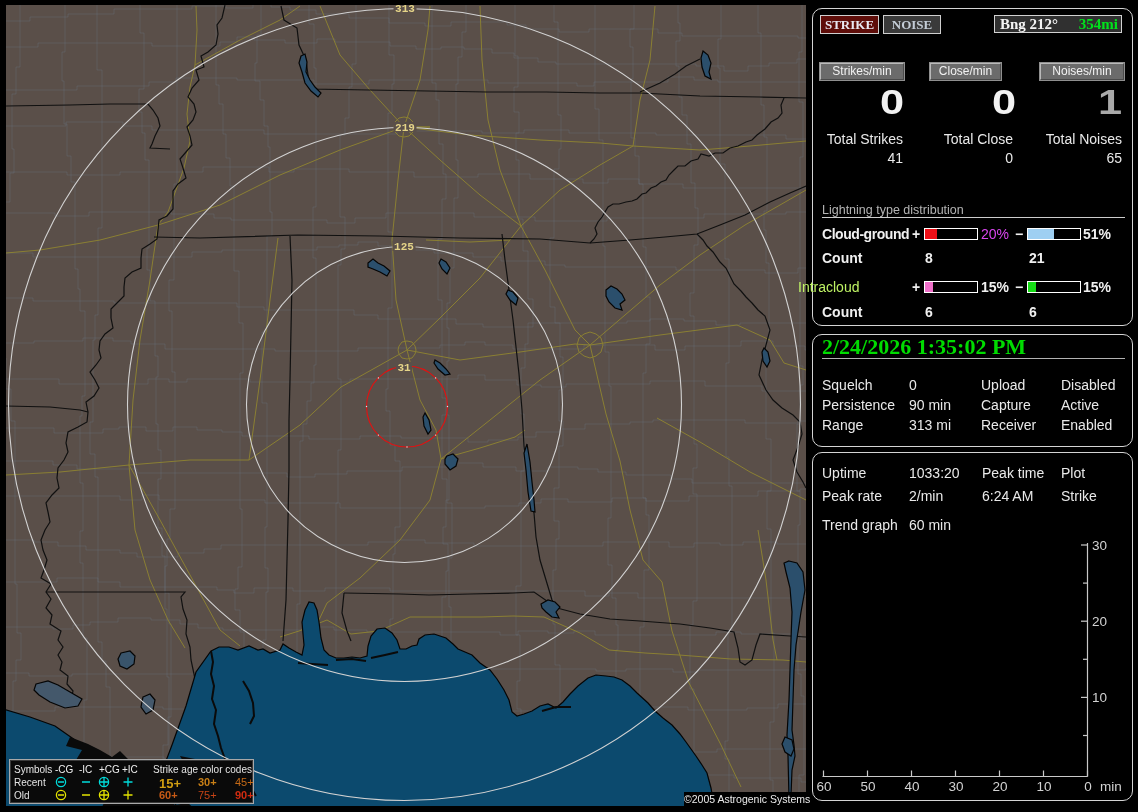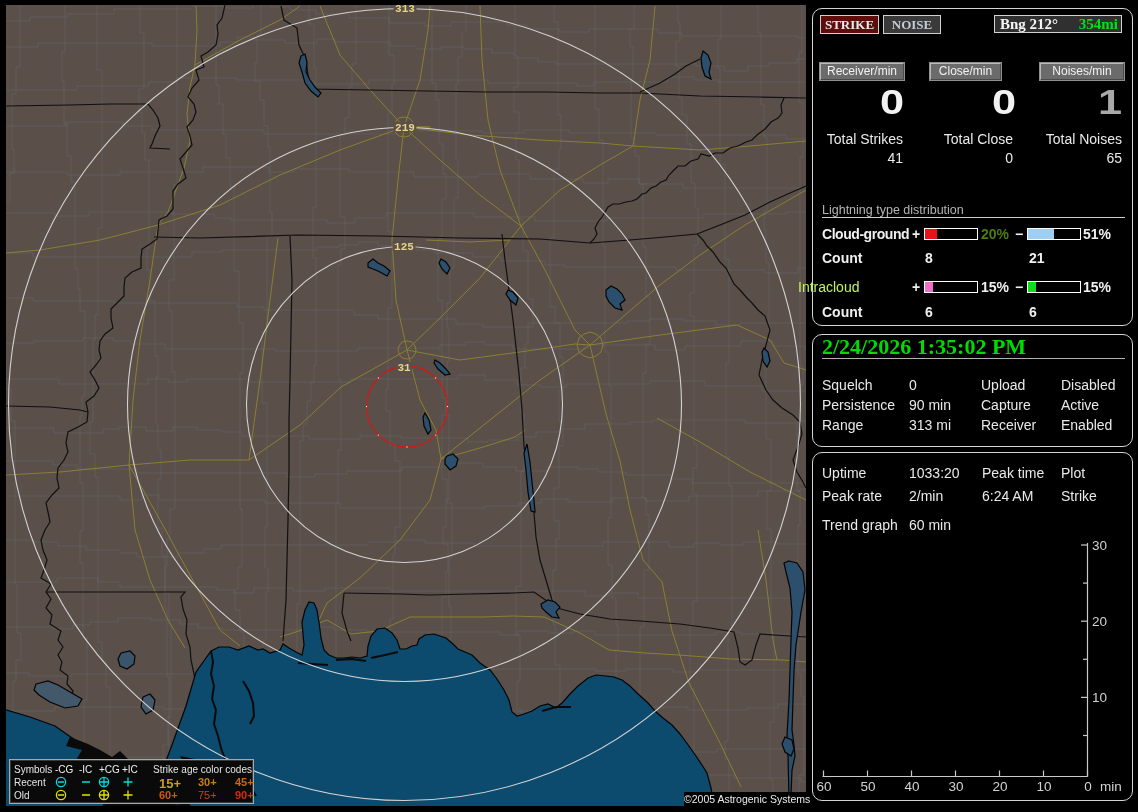--- a/index.html
+++ b/index.html
@@ -138,53 +138,53 @@
         <circle cx="52" cy="6" r="4.6"></circle>
       </g>
 <g stroke="#e4e400" fill="none" stroke-width="1.3">
         <circle cx="9" cy="19" r="4.6"></circle>
         <path d="M6 19h6M30 19h8M52 14.5v9M47.5 19h9M76 14.5v9M71.5 19h9"></path>
         <circle cx="52" cy="19" r="4.6"></circle>
       </g>
 </svg>
 <div class="ab" style="left:149px;top:16px;font-size:13px;font-weight:bold;color:#cf9d12">15+</div>
 <div class="ab" style="left:188px;top:16px;font-size:11px;font-weight:bold;color:#c87f16">30+</div>
-<div class="ab" style="left:225px;top:16px;font-size:11px;font-weight:bold;color:#c66a16">45+</div>
+<div class="ab" style="left:225px;top:16px;font-size:11px;font-weight:normal;color:#c66a16">45+</div>
 <div class="ab" style="left:149px;top:29px;font-size:11px;font-weight:bold;color:#c65a16">60+</div>
 <div class="ab" style="left:188px;top:29px;font-size:11px;font-weight:normal;color:#c44316">75+</div>
 <div class="ab" style="left:225px;top:29px;font-size:11px;font-weight:bold;color:#d22c10">90+</div>
 </div>
 <div class="ab" style="left:684px;top:792px;width:123px;height:15px;background:#000;color:#ececec;font-size:10.5px;text-align:center;line-height:14px">©2005 Astrogenic Systems</div>
 <div class="panel" style="top:8px;height:316px"></div>
 <div class="ab" style="left:820px;top:15px;width:57px;height:17px;background:#5e0d09;border:1px solid #cfcfcf;color:#e8e8f2;font-family:'Liberation Serif',serif;font-weight:bold;font-size:13px;text-align:center;line-height:17px">STRIKE</div>
 <div class="ab" style="left:883px;top:15px;width:56px;height:17px;background:#3a3a3a;border:1px solid #cfcfcf;color:#c3ccd6;font-family:'Liberation Serif',serif;font-weight:bold;font-size:13px;text-align:center;line-height:17px">NOISE</div>
 <div class="ab" style="left:994px;top:15px;width:126px;height:16px;background:#303030;border:1px solid #d2d2d2;font-family:'Liberation Serif',serif;font-weight:bold;font-size:15px;line-height:16px">
     <span style="color:#f4f4f4;position:absolute;left:5px">Bng 212°</span>
     <span style="color:#00e31c;position:absolute;right:3px">354mi</span>
   </div>
-<div class="hbtn" style="left:820px;top:63px;width:82px">Receiver/min</div>
+<div class="hbtn" style="left:820px;top:63px;width:82px">Strikes/min</div>
 <div class="hbtn" style="left:930px;top:63px;width:69px">Close/min</div>
 <div class="hbtn" style="left:1040px;top:63px;width:82px">Noises/min</div>
 <div class="num" style="left:784px;top:82px">0</div>
 <div class="num" style="left:896px;top:82px">0</div>
 <div class="num" style="left:1002px;top:82px;color:#a9a9a9">1</div>
 <div class="ab t14" style="left:820px;top:131px;width:83px;text-align:right">Total Strikes</div>
 <div class="ab t14" style="left:913px;top:131px;width:100px;text-align:right">Total Close</div>
 <div class="ab t14 gy" style="left:1022px;top:131px;width:100px;text-align:right">Total Noises</div>
 <div class="ab t14" style="left:803px;top:150px;width:100px;text-align:right">41</div>
 <div class="ab t14" style="left:913px;top:150px;width:100px;text-align:right">0</div>
 <div class="ab t14" style="left:1022px;top:150px;width:100px;text-align:right">65</div>
 <div class="ab" style="left:822px;top:203px;font-size:12.5px;color:#b4b4b4">Lightning type distribution</div>
 <div class="ab" style="left:822px;top:217px;width:303px;height:1px;background:#cdcdcd"></div>
 <div class="ab" style="left:822px;top:226px;font-size:14px;font-weight:bold;color:#f0f0f0;letter-spacing:-0.45px">Cloud-ground</div>
 <div class="ab" style="left:912px;top:226px;font-size:14px;font-weight:bold;color:#f0f0f0">+</div>
 <div class="bar" style="left:924px;top:228px">
     <i style="width:12px;background:#ee1018"></i>
   </div>
-<div class="ab" style="left:981px;top:226px;font-size:14px;font-weight:bold;color:#4d7c0f">20%</div>
+<div class="ab" style="left:981px;top:226px;font-size:14px;font-weight:normal;color:#d946ef">20%</div>
 <div class="ab" style="left:1015px;top:226px;font-size:14px;font-weight:bold;color:#f0f0f0">−</div>
 <div class="bar" style="left:1027px;top:228px">
     <i style="width:26px;background:#9ecff2"></i>
   </div>
 <div class="ab" style="left:1083px;top:226px;font-size:14px;font-weight:bold;color:#f0f0f0">51%</div>
 <div class="ab" style="left:822px;top:250px;font-size:14px;font-weight:bold;color:#f0f0f0">Count</div>
 <div class="ab" style="left:925px;top:250px;font-size:14px;font-weight:bold;color:#f0f0f0">8</div>
 <div class="ab" style="left:1029px;top:250px;font-size:14px;font-weight:bold;color:#f0f0f0">21</div>
 <div class="ab" style="left:798px;top:279px;font-size:14px;font-weight:normal;color:#bef264">Intracloud</div>
 <div class="ab" style="left:912px;top:279px;font-size:14px;font-weight:bold;color:#f0f0f0">+</div>

